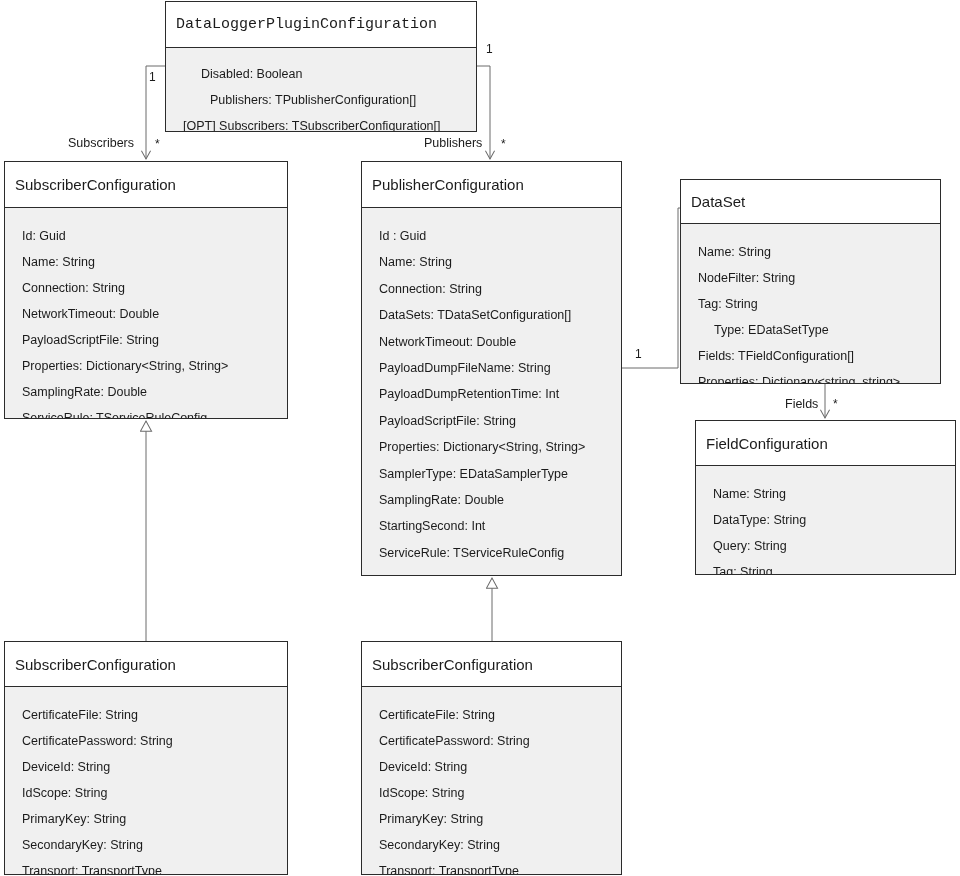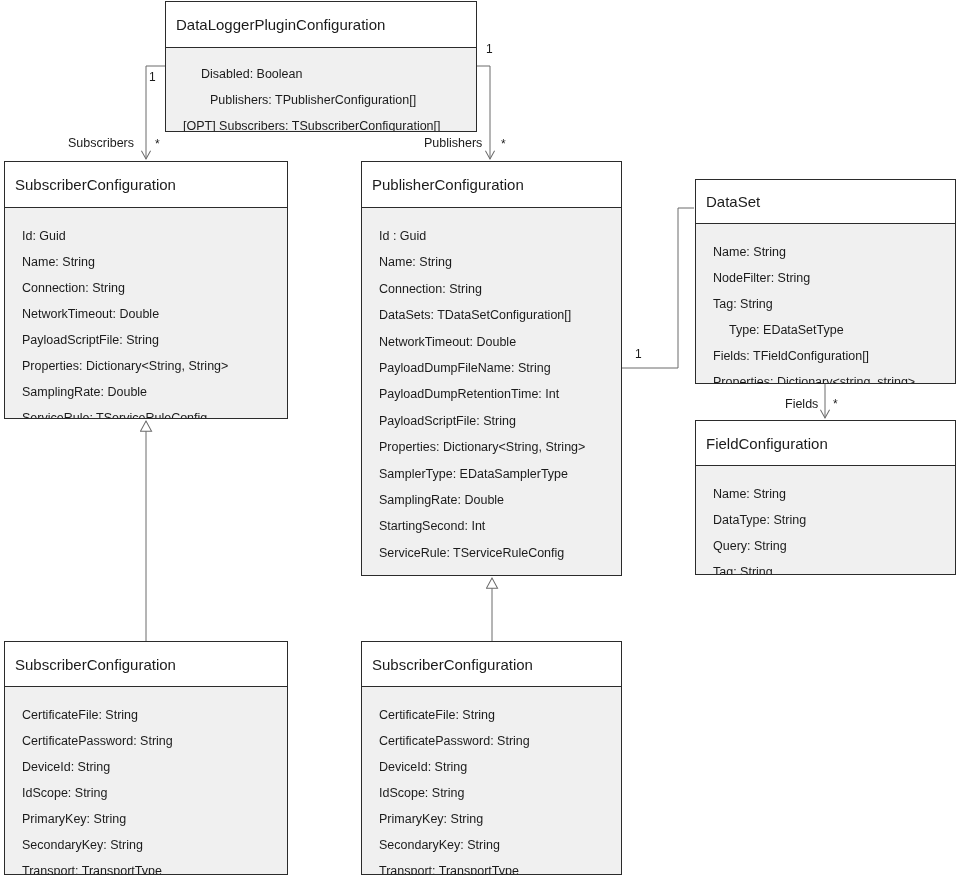--- a/index.html
+++ b/index.html
@@ -94,21 +94,21 @@
         <path d="M 477 66 L 490 66 L 490 159" fill="none" stroke="#6b6b6b" stroke-width="1" marker-end="url(#arrow-open)"></path>
         <path d="M 622 368 L 678 368 L 678 208 L 694 208" fill="none" stroke="#6b6b6b" stroke-width="1"></path>
         <path d="M 825 384 L 825 418" fill="none" stroke="#6b6b6b" stroke-width="1" marker-end="url(#arrow-open)"></path>
         <path d="M 146 641 L 146 421" fill="none" stroke="#6b6b6b" stroke-width="1" marker-end="url(#arrow-triangle)"></path>
         <path d="M 492 641 L 492 578" fill="none" stroke="#6b6b6b" stroke-width="1" marker-end="url(#arrow-triangle)"></path>
       </g>
   </svg>
 
   <div id="classes-root">
       <div class="uml-class" style="left: 165px; top: 1px; width: 312px; height: 131px;">
-        <div class="uml-header" style="height: 46px;">DataLoggerPluginConfiguration</div>
+        <div class="uml-header" style="height: 46px; font-family: Liberation Mono, monospace;">DataLoggerPluginConfiguration</div>
         <div class="uml-body" style="padding-top: 20px;">
           <div class="uml-attr" style="height: 26px; padding-left: 35px;">Disabled: Boolean</div>
           <div class="uml-attr" style="height: 26px; margin-left: 27px;">Publishers: TPublisherConfiguration[]</div>
           <div class="uml-attr" style="height: 26px;">[OPT] Subscribers: TSubscriberConfiguration[]</div>
         </div>
       </div>
       <div class="uml-class" style="left: 4px; top: 161px; width: 284px; height: 258px;">
         <div class="uml-header" style="height: 46px;">SubscriberConfiguration</div>
         <div class="uml-body" style="padding-top: 22px;">
           <div class="uml-attr" style="height: 26px;">Id: Guid</div>
@@ -132,21 +132,21 @@
           <div class="uml-attr" style="height: 26.4px;">PayloadDumpFileName: String</div>
           <div class="uml-attr" style="height: 26.4px;">PayloadDumpRetentionTime: Int</div>
           <div class="uml-attr" style="height: 26.4px;">PayloadScriptFile: String</div>
           <div class="uml-attr" style="height: 26.4px;">Properties: Dictionary&lt;String, String&gt;</div>
           <div class="uml-attr" style="height: 26.4px;">SamplerType: EDataSamplerType</div>
           <div class="uml-attr" style="height: 26.4px;">SamplingRate: Double</div>
           <div class="uml-attr" style="height: 26.4px;">StartingSecond: Int</div>
           <div class="uml-attr" style="height: 26.4px;">ServiceRule: TServiceRuleConfig</div>
         </div>
       </div>
-      <div class="uml-class" style="left: 695px; top: 179px; width: 261px; height: 205px;">
+      <div class="uml-class" style="left: 680px; top: 179px; width: 261px; height: 205px;">
         <div class="uml-header" style="height: 44px;">DataSet</div>
         <div class="uml-body" style="padding-top: 22px;">
           <div class="uml-attr" style="height: 26px;">Name: String</div>
           <div class="uml-attr" style="height: 26px;">NodeFilter: String</div>
           <div class="uml-attr" style="height: 26px;">Tag: String</div>
           <div class="uml-attr" style="height: 26px; margin-left: 16px;">Type: EDataSetType</div>
           <div class="uml-attr" style="height: 26px;">Fields: TFieldConfiguration[]</div>
           <div class="uml-attr" style="height: 26px;">Properties: Dictionary&lt;string, string&gt;</div>
         </div>
       </div>

